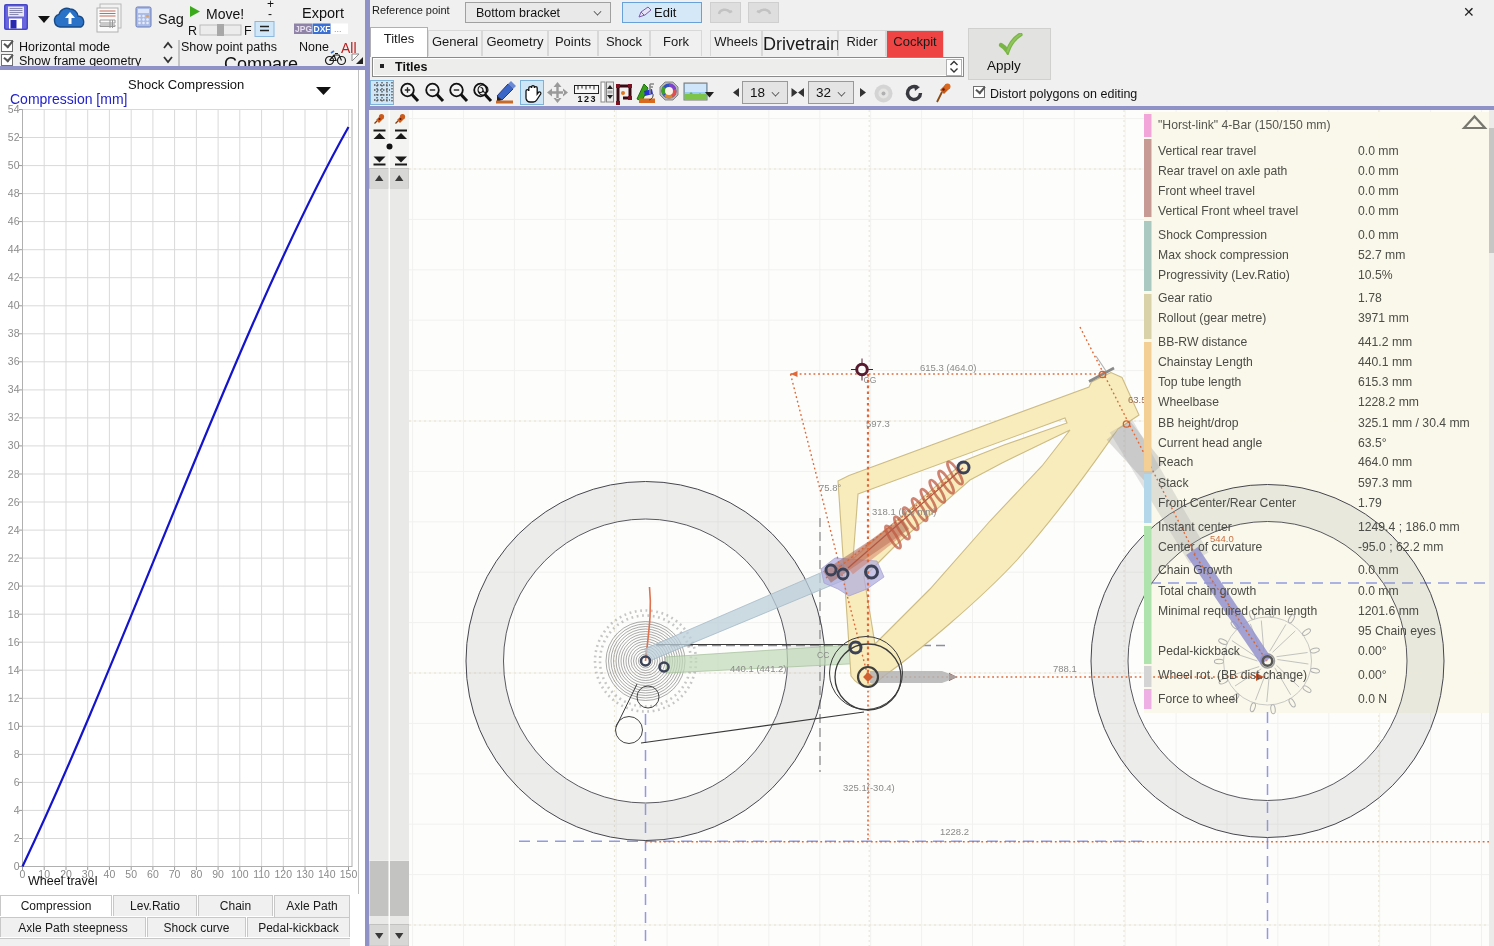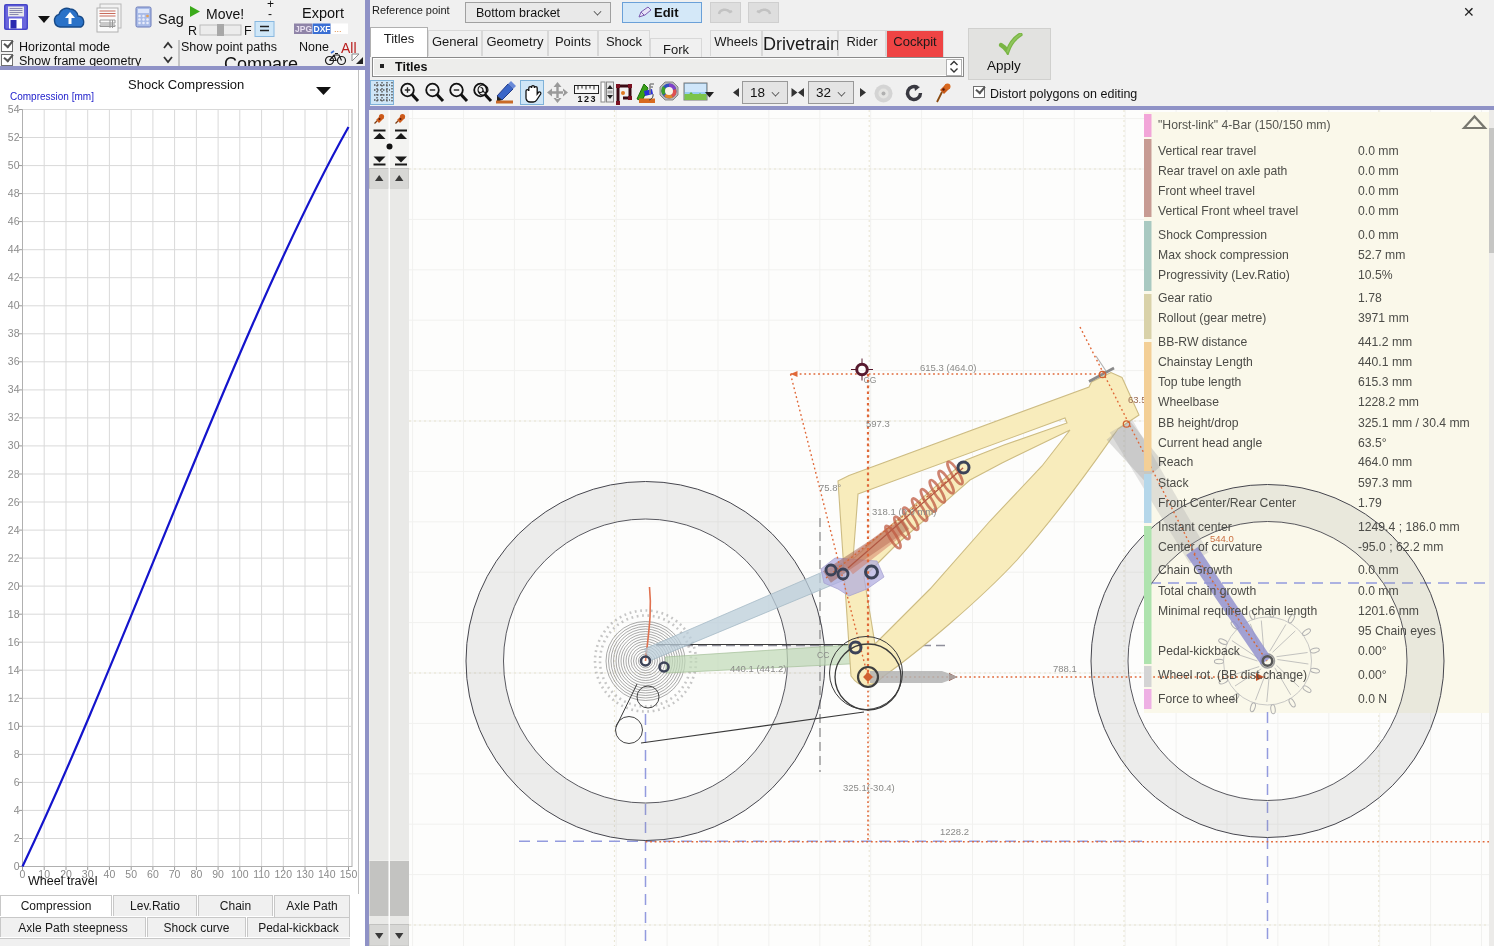--- a/index.html
+++ b/index.html
@@ -101,41 +101,41 @@
 <div class="abs" style="left:0;top:66px;width:370px;height:4px;background:#8f92c6"></div>
 <div class="abs" style="left:365px;top:0;width:5px;height:946px;background:#8f92c6"></div>
 <div class="abs" style="left:370px;top:106px;width:1124px;height:4px;background:#8f92c6"></div>
 
 <div class="abs" style="left:370px;top:0;width:1124px;height:106px;background:#f0f0f0"></div>
 <div class="tx" style="left:372px;top:4px;font-size:11px;color:#1a1a1a">Reference point</div>
 <div class="abs" style="left:465px;top:2px;width:146px;height:21px;background:#e9e9e9;border:1px solid #a0a0a0"></div>
 <div class="tx" style="left:476px;top:6px;font-size:12.5px;color:#111">Bottom bracket</div>
 <div class="chev" style="left:594px;top:8px"></div>
 <div class="abs" style="left:622px;top:2px;width:80px;height:21px;background:#d4e8f8;border:1px solid #6aa0d8"></div>
-<div class="tx" style="left:654px;top:5px;font-size:13px;font-weight:bold;color:#111">Edit</div>
+<div class="tx" style="left:654px;top:5px;font-size:13px;font-weight:normal;color:#111">Edit</div>
 <svg class="abs" style="left:638px;top:6px" width="14" height="13">
     <path d="M1 11 L3 6 L10 1 L13 4 L7 9 Z" fill="#e8e4f8" stroke="#7a5ab0"></path>
     <path d="M3 6 L6 9" stroke="#7a5ab0"></path>
   </svg>
 <div class="abs" style="left:710px;top:2px;width:31px;height:21px;background:#dedede;border:1px solid #cfcfcf"></div>
 <div class="abs" style="left:748px;top:2px;width:31px;height:21px;background:#dedede;border:1px solid #cfcfcf"></div>
 <svg class="abs" style="left:716px;top:6px" width="20" height="13">
     <path d="M3 8 a6 5 0 0 1 11 -2 l2 -1 m-2 1 l-3 -2" stroke="#c2c2c2" stroke-width="2.5" fill="none"></path>
   </svg>
 <svg class="abs" style="left:754px;top:6px" width="20" height="13">
     <path d="M16 8 a6 5 0 0 0 -11 -2 l-2 -1 m2 1 l3 -2" stroke="#c2c2c2" stroke-width="2.5" fill="none"></path>
   </svg>
 <div class="tx" style="left:1463px;top:4px;font-size:14px;color:#222">✕</div>
 
 <div class="tab" style="left:370px;top:27px;width:58px;height:30px;background:#fff;border-color:#b0b0b0;font-size:13px">Titles</div>
 <div class="tab" style="left:428px;top:30px;width:54px;height:26px;border-color:#d8d8d8;background:#f0f0f0;font-size:13px">General</div>
 <div class="tab" style="left:482px;top:30px;width:66px;height:26px;border-color:#d8d8d8;background:#f0f0f0;font-size:13px">Geometry</div>
 <div class="tab" style="left:548px;top:30px;width:50px;height:26px;border-color:#d8d8d8;background:#f0f0f0;font-size:13px">Points</div>
 <div class="tab" style="left:598px;top:30px;width:52px;height:26px;border-color:#d8d8d8;background:#f0f0f0;font-size:13px">Shock</div>
-<div class="tab" style="left:650px;top:38px;width:52px;height:26px;border-color:#d8d8d8;background:#f0f0f0;font-size:13px">Fork</div>
+<div class="tab" style="left:650px;top:30px;width:52px;height:26px;border-color:#d8d8d8;background:#f0f0f0;font-size:13px">Fork</div>
 <div class="tab" style="left:710px;top:30px;width:52px;height:26px;border-color:#d8d8d8;background:#f0f0f0;font-size:13px">Wheels</div>
 <div class="tab" style="left:762px;top:30px;width:76px;height:26px;border-color:#d8d8d8;background:#f0f0f0;font-size:18px">Drivetrain</div>
 <div class="tab" style="left:838px;top:30px;width:48px;height:26px;border-color:#d8d8d8;background:#f0f0f0;font-size:13px">Rider</div>
 <div class="tab" style="left:886px;top:30px;width:58px;height:38px;border-color:#d8d8d8;background:#ef4444;font-size:13px">Cockpit</div>
 
 <div class="abs" style="left:372px;top:57px;width:592px;height:20px;background:#ededeb;border:1px solid #8a8a8a;box-shadow:inset 0 0 0 1px #fff"></div>
 <div class="abs" style="left:380px;top:64px;width:4px;height:4px;background:#222"></div>
 <div class="tx" style="left:395px;top:60px;font-size:12.5px;font-weight:bold;color:#111">Titles</div>
 <div class="abs" style="left:946px;top:58.5px;width:16px;height:17px;background:#fff;border:1px solid #b0b0b0"></div>
 <svg class="abs" style="left:948px;top:60px" width="12" height="14">
@@ -252,21 +252,21 @@
 <div class="combo" style="left:808px;top:81px;width:46px;height:23px;background:#e4e4e4;border-color:#999;font-size:13.5px;padding-top:3px">32</div>
 <div class="chev" style="left:838px;top:89px"></div>
 <div class="cb" style="left:973px;top:86px"></div>
 <div class="tx" style="left:990px;top:87px;font-size:12.5px;color:#111">Distort polygons on editing</div>
 
 <div class="abs" style="left:0;top:70px;width:365px;height:876px;background:#fff"></div>
 <div class="tx" style="left:128px;top:77px;font-size:13px;color:#111">Shock Compression</div>
 <svg class="abs" style="left:316px;top:87px" width="16" height="9">
     <path d="M0 0h15l-7.5 8z" fill="#111"></path>
   </svg>
-<div class="tx" style="left:10px;top:91px;font-size:10px;color:#2222cc">Compression [mm]</div>
+<div class="tx" style="left:10px;top:91px;font-size:14px;color:#2222cc">Compression [mm]</div>
 <svg width="365" height="810" viewBox="0 76 365 810" style="position:absolute;left:0;top:76px">
 <rect x="22.5" y="109.5" width="329.5" height="757.0" fill="#fff" stroke="#b0b0b0" stroke-width="1"></rect>
 <path d="M44.2 109.5V866.5 M66.0 109.5V866.5 M87.7 109.5V866.5 M109.4 109.5V866.5 M131.2 109.5V866.5 M152.9 109.5V866.5 M174.6 109.5V866.5 M196.4 109.5V866.5 M218.1 109.5V866.5 M239.8 109.5V866.5 M261.6 109.5V866.5 M283.3 109.5V866.5 M305.0 109.5V866.5 M326.8 109.5V866.5 M348.5 109.5V866.5 M22.5 838.5H352.0 M22.5 810.4H352.0 M22.5 782.4H352.0 M22.5 754.4H352.0 M22.5 726.3H352.0 M22.5 698.3H352.0 M22.5 670.2H352.0 M22.5 642.2H352.0 M22.5 614.2H352.0 M22.5 586.1H352.0 M22.5 558.1H352.0 M22.5 530.1H352.0 M22.5 502.0H352.0 M22.5 474.0H352.0 M22.5 445.9H352.0 M22.5 417.9H352.0 M22.5 389.9H352.0 M22.5 361.8H352.0 M22.5 333.8H352.0 M22.5 305.8H352.0 M22.5 277.7H352.0 M22.5 249.7H352.0 M22.5 221.6H352.0 M22.5 193.6H352.0 M22.5 165.6H352.0 M22.5 137.5H352.0 M22.5 109.5H352.0" stroke="#d9d9d9" stroke-width="1" fill="none"></path>
 <path d="M19.0 866.5H22.5 M19.0 838.5H22.5 M19.0 810.4H22.5 M19.0 782.4H22.5 M19.0 754.4H22.5 M19.0 726.3H22.5 M19.0 698.3H22.5 M19.0 670.2H22.5 M19.0 642.2H22.5 M19.0 614.2H22.5 M19.0 586.1H22.5 M19.0 558.1H22.5 M19.0 530.1H22.5 M19.0 502.0H22.5 M19.0 474.0H22.5 M19.0 445.9H22.5 M19.0 417.9H22.5 M19.0 389.9H22.5 M19.0 361.8H22.5 M19.0 333.8H22.5 M19.0 305.8H22.5 M19.0 277.7H22.5 M19.0 249.7H22.5 M19.0 221.6H22.5 M19.0 193.6H22.5 M19.0 165.6H22.5 M19.0 137.5H22.5 M19.0 109.5H22.5 M22.5 866.5V870.0 M44.2 866.5V870.0 M66.0 866.5V870.0 M87.7 866.5V870.0 M109.4 866.5V870.0 M131.2 866.5V870.0 M152.9 866.5V870.0 M174.6 866.5V870.0 M196.4 866.5V870.0 M218.1 866.5V870.0 M239.8 866.5V870.0 M261.6 866.5V870.0 M283.3 866.5V870.0 M305.0 866.5V870.0 M326.8 866.5V870.0 M348.5 866.5V870.0" stroke="#9a9a9a" stroke-width="1" fill="none"></path>
 <g font-family="Liberation Sans, sans-serif" font-size="10.5" fill="#8a8a8a">
 <text x="19.5" y="870.0" text-anchor="end">0</text>
 <text x="19.5" y="842.0" text-anchor="end">2</text>
 <text x="19.5" y="813.9" text-anchor="end">4</text>
 <text x="19.5" y="785.9" text-anchor="end">6</text>
 <text x="19.5" y="757.9" text-anchor="end">8</text>

